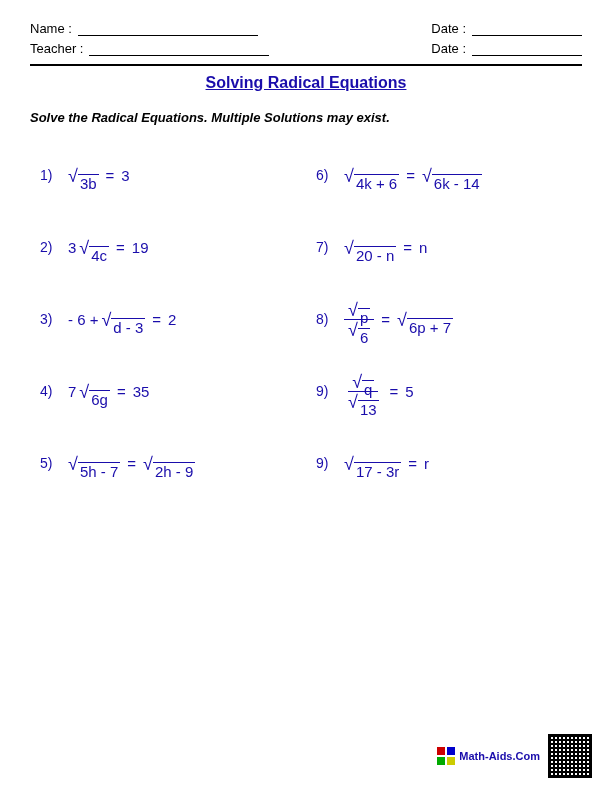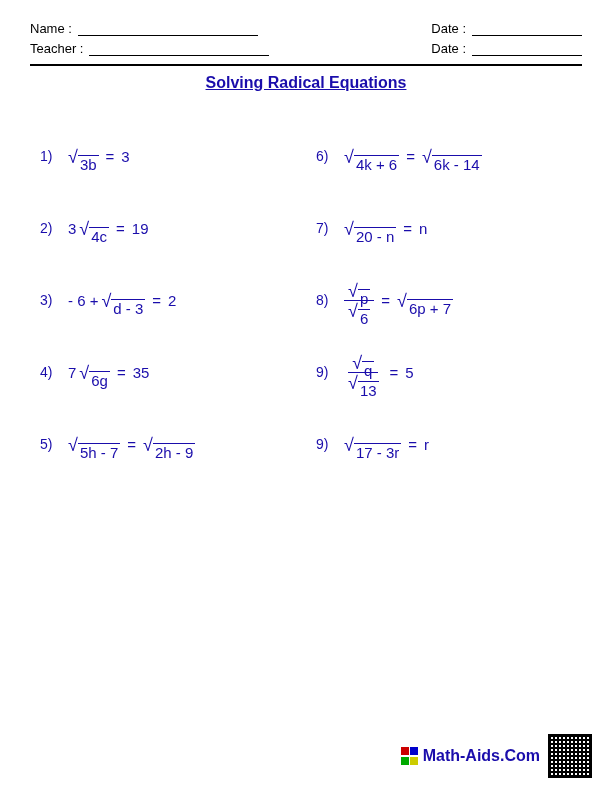--- a/index.html
+++ b/index.html
@@ -55,21 +55,21 @@
       border-top: 2px solid #000;
       margin: 8px 0;
     }
 
     .title {
       text-align: center;
       color: #1a0dab;
       font-weight: bold;
       font-size: 16px;
       text-decoration: underline;
-      margin-bottom: 28px;
+      margin-bottom: 18px;
     }
 
     .instructions {
       font-size: 13px;
       margin-bottom: 14px;
       font-weight: bold;
       font-style: italic;
     }
 
     
@@ -153,21 +153,21 @@
     
     .footer {
       position: absolute;
       bottom: 14px;
       right: 20px;
       display: flex;
       align-items: center;
       gap: 8px;
     }
     .footer-text {
-      font-size: 16px;
+      font-size: 11px;
       color: #1a0dab;
       font-weight: bold;
     }
     .qr-placeholder {
       width: 44px;
       height: 44px;
       background: repeating-linear-gradient(
         0deg,
         #000 0px, #000 2px,
         #fff 2px, #fff 4px
@@ -226,20 +226,21 @@
         <span class="label">Date :</span>
         <span class="line date-line">&nbsp;</span>
       </div>
     </div>
   </div>
 
   <hr class="divider">
 
   <div class="title">Solving Radical Equations</div>
 
+  <div class="instructions">Solve the Radical Equations. Multiple Solutions may exist.</div>
 
   <div class="problems-grid">
 
     <div class="problem">
       <span class="problem-num">1)</span>
       <span class="math">
         <span class="radical">
           <span class="radical-sign">√</span>
           <span class="radical-content">3b</span>
         </span>

